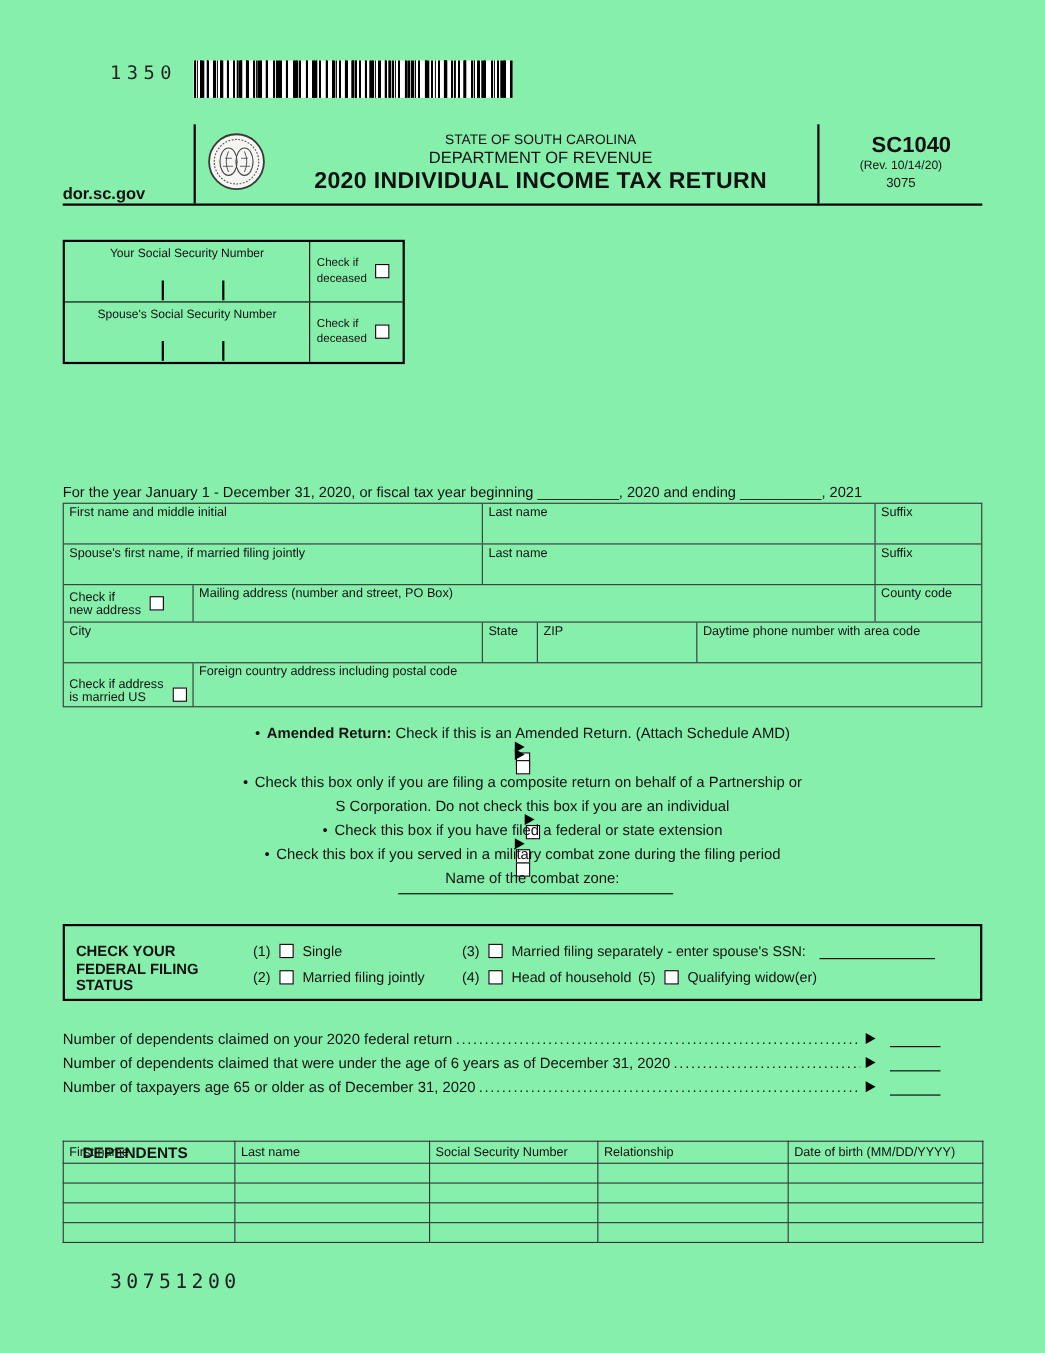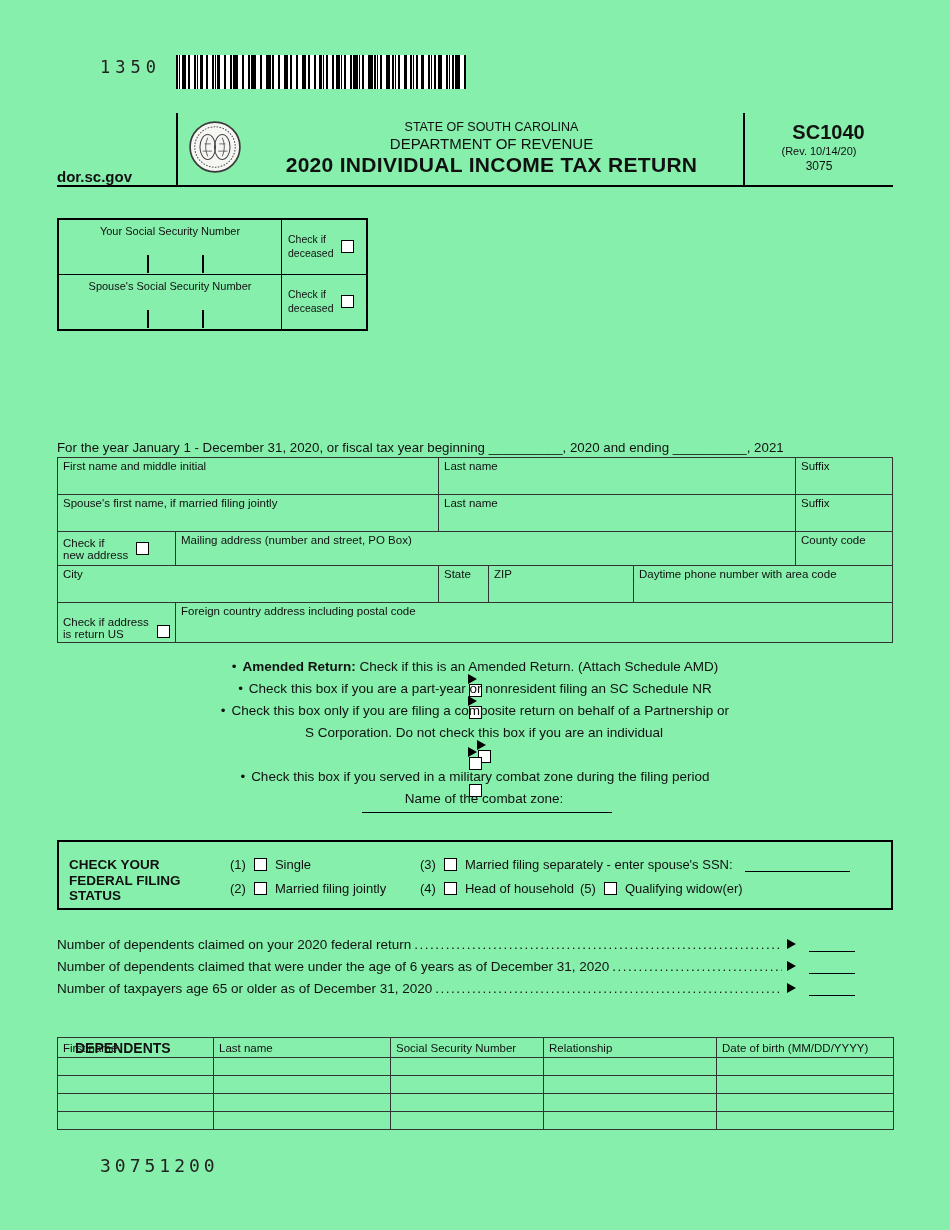--- a/index.html
+++ b/index.html
@@ -189,50 +189,50 @@
     </div>
     <div class="nrow nr4">
       <div class="ncell w381"><span>City</span></div>
       <div class="ncell w50"><span>State</span></div>
       <div class="ncell w145"><span>ZIP</span></div>
       <div class="ncell last"><span>Daytime phone number with area code</span></div>
     </div>
     <div class="nrow nr5">
       <div class="ncell w118 checkcell bottom">
         <span class="pre">Check if address
-is return US</span>
+is married US</span>
         <span class="checkbox"></span>
       </div>
       <div class="ncell last"><span>Foreign country address including postal code</span></div>
     </div>
   </div>
 
   <div class="bullets">
     <div class="bline">
       <span class="btext"><span class="bullet">•</span><b>Amended Return:</b><span> Check if this is an Amended Return. (Attach Schedule AMD)</span></span>
       <span class="dots"></span>
       <span class="arrow"></span>
       <span class="checkbox"></span>
     </div>
     <div class="bline">
-      <span class="btext"><span class="bullet">•</span><span>Check this box if you are a part-year or nonresident filing an SC Schedule NR</span></span>
       <span class="dots"></span>
       <span class="arrow"></span>
       <span class="checkbox"></span>
     </div>
     <div class="bline">
       <span class="btext"><span class="bullet">•</span><span>Check this box only if you are filing a composite return on behalf of a Partnership or</span></span>
     </div>
     <div class="bline indent">
       <span class="btext">S Corporation. Do not check this box if you are an individual</span>
       <span class="dots"></span>
       <span class="arrow"></span>
       <span class="checkbox"></span>
     </div>
     <div class="bline">
+      <span class="btext"><span class="bullet">•</span><span>Check this box if you have filed a federal or state extension</span></span>
       <span class="dots"></span>
       <span class="arrow"></span>
       <span class="checkbox"></span>
     </div>
     <div class="bline">
       <span class="btext"><span class="bullet">•</span><span>Check this box if you served in a military combat zone during the filing period</span></span>
       <span class="dots"></span>
       <span class="checkbox"></span>
     </div>
     <div class="bline indent">

